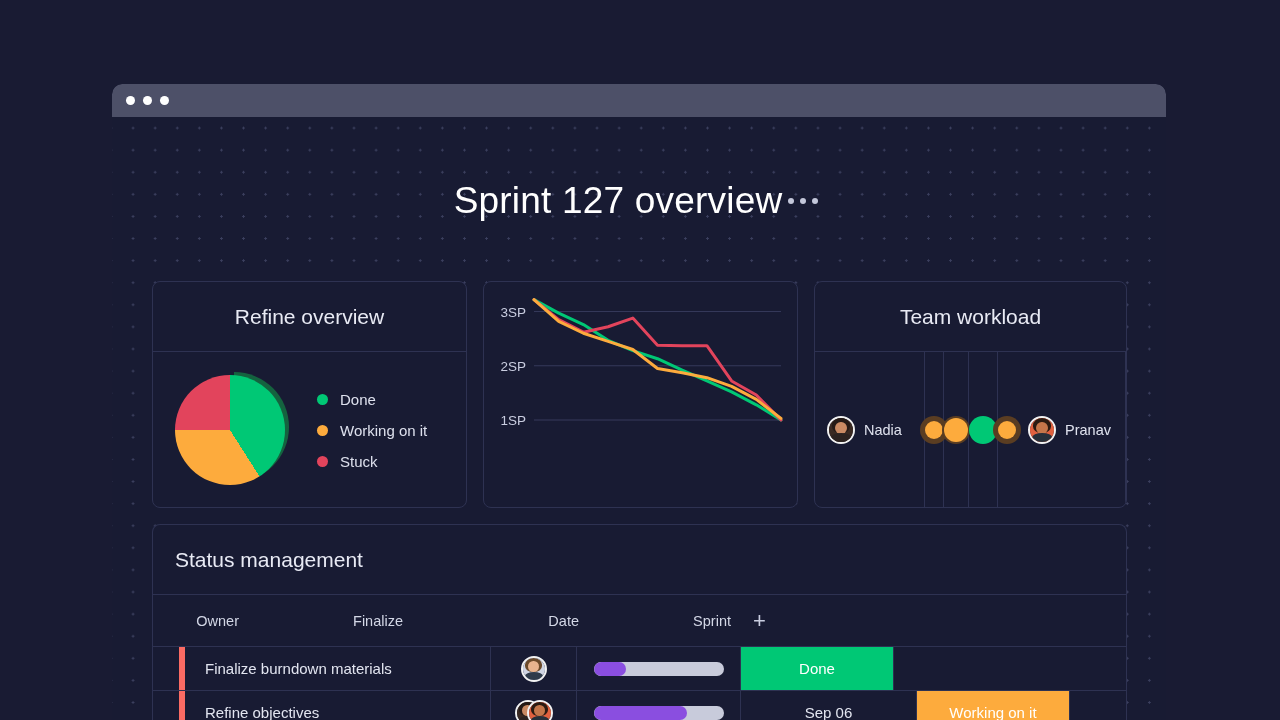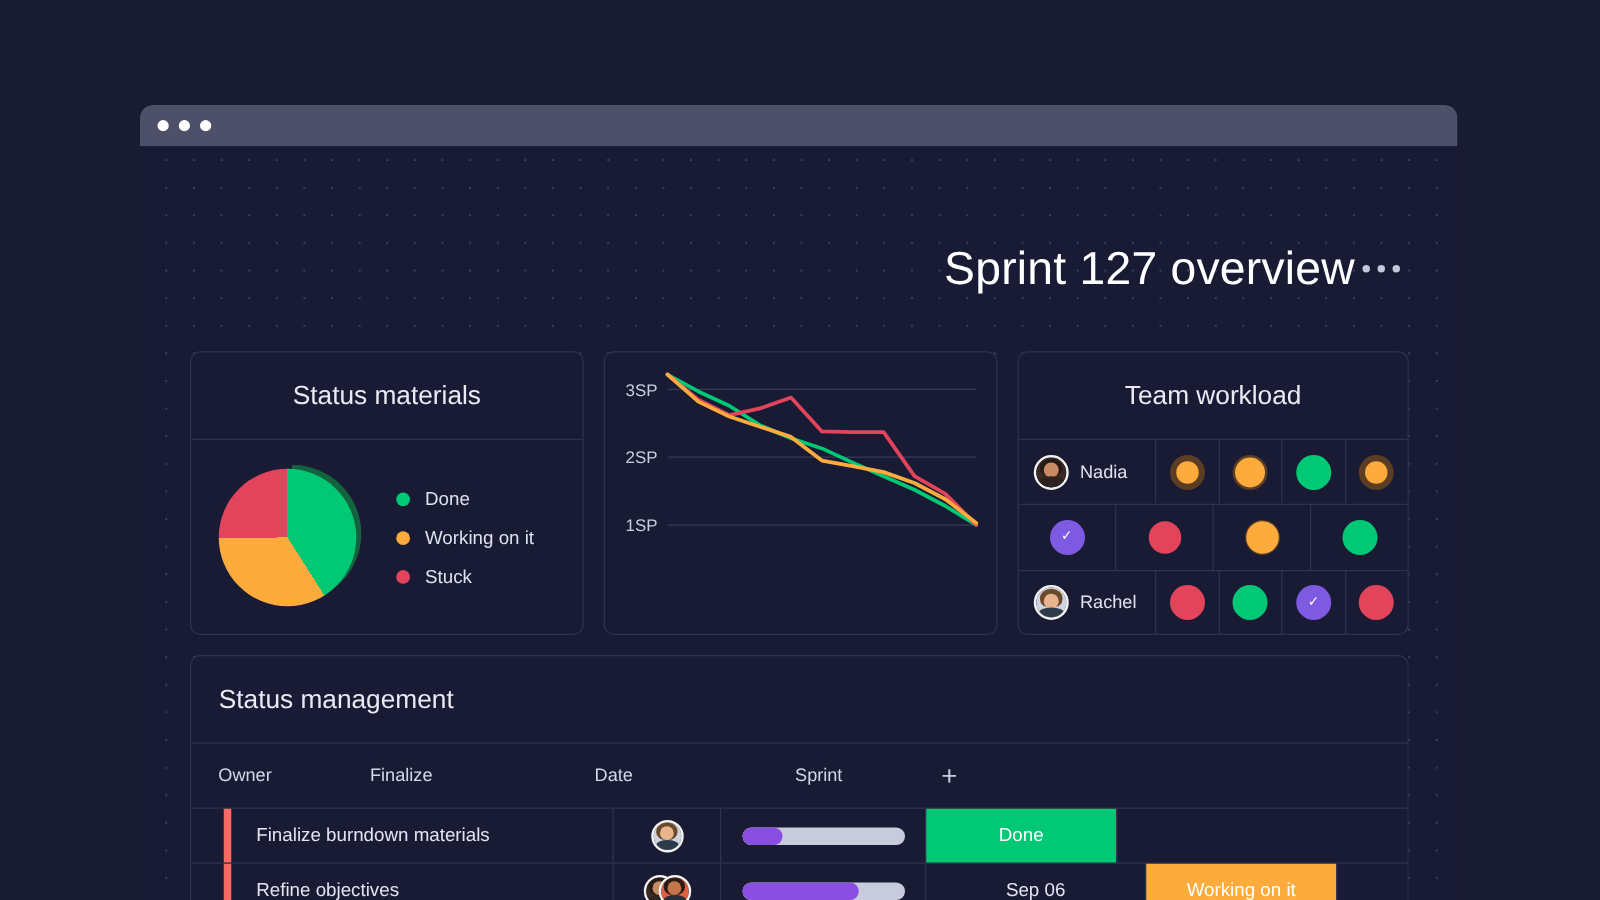--- a/index.html
+++ b/index.html
@@ -31,22 +31,22 @@
   #canvas {
     position:absolute; left:0; top:33px; width:1054px; height:603px;
     background-color:#181b33;
     background-image:radial-gradient(#3b3f5e 1.1px, transparent 1.2px);
     background-size:22.1px 22.1px;
     background-position:10px 0px;
   }
 
   
   #page-head {
-    position:absolute; left:40px; top:68px; width:974px; height:60px;
-    display:flex; align-items:center; justify-content:flex-end;
+    position:absolute; left:40px; top:54px; width:974px; height:60px;
+    display:flex; align-items:center; justify-content:center;
   }
   #page-title { font-size:37px; font-weight:400; color:#ffffff; letter-spacing:.2px; }
   #more-btn { display:flex; gap:6px; padding:8px 6px; cursor:pointer; }
   #more-btn i { width:6px; height:6px; border-radius:50%; background:#c3c7da; display:block; }
 
   
   .card {
     position:absolute;
     background:#181b33;
     border:1px solid #2e3252;
@@ -78,21 +78,21 @@
   }
   #legend { margin-left:32px; display:flex; flex-direction:column; gap:14px; }
   .legend-row { display:flex; align-items:center; gap:12px; font-size:15px; color:#dde0ed; }
   .legend-dot { width:11px; height:11px; border-radius:50%; flex:none; }
 
   
   #burn-body { position:relative; height:156px; }
   #burn-svg { position:absolute; left:0; top:0; }
 
   
-  #wl-grid { height:156px; display:flex; flex-direction:column; }
+  #wl-grid { height:156px; display:flex; flex-direction:row; }
   .wl-row { flex:1; display:flex; border-bottom:1px solid #2e3252; }
   .wl-row:last-child { border-bottom:none; }
   .wl-name {
     width:110px; display:flex; align-items:center; gap:9px; padding-left:12px;
     border-right:1px solid #2e3252; font-size:14.5px; color:#dfe2ee;
   }
   .wl-cell {
     flex:1; display:flex; align-items:center; justify-content:center;
     border-right:1px solid #2e3252;
   }
@@ -110,21 +110,21 @@
   .av .body { position:absolute; bottom:0; left:50%; transform:translateX(-50%);
               border-radius:50% 50% 0 0; }
 
   
   #tbl { width:100%; }
   .thead {
     display:flex; align-items:center; height:52px;
     border-bottom:1px solid #2e3252;
   }
   .th-group { width:338px; padding-left:26px; font-size:22px; color:#fb6b63; font-weight:500; }
-  .th { text-align:center; font-size:14.5px; color:#d3d7e6; }
+  .th { text-align:right; font-size:14.5px; color:#d3d7e6; }
   .th-owner { width:86px; }
   .th-time  { width:164px; }
   .th-date  { width:176px; }
   .th-status{ width:152px; }
   .th-plus  { width:57px; display:flex; justify-content:center; }
   .plus-icon { font-size:22px; color:#c9cde0; line-height:1; cursor:pointer; }
 
   .trow { display:flex; align-items:stretch; height:44px; border-bottom:1px solid #2e3252; }
   .td-bar { width:6px; background:#fb6b63; flex:none; margin-left:26px; }
   .td-name {
@@ -165,21 +165,21 @@
       <div id="page-head">
         <div id="page-title">Sprint 127 overview</div>
         <div id="more-btn">
           <i></i>
           <i></i>
           <i></i>
         </div>
       </div>
 
       <div class="card" id="card-status">
-        <div class="card-head">Status materials</div>
+        <div class="card-head">Refine overview</div>
         <div id="status-body">
           <div id="pie-wrap">
             <div id="pie-ring" style="background: conic-gradient(rgb(20, 99, 63) 0deg, rgb(20, 99, 63) 147.6deg, transparent 147.6deg, transparent 360deg);"></div>
             <div id="pie" style="background: conic-gradient(rgb(0, 200, 117) 0deg, rgb(0, 200, 117) 147.6deg, rgb(253, 171, 61) 147.6deg, rgb(253, 171, 61) 270deg, rgb(226, 68, 92) 270deg, rgb(226, 68, 92) 360deg);"></div>
           </div>
           <div id="legend">
             <div class="legend-row">
               <span class="legend-dot" style="background: rgb(0, 200, 117);"></span>
               <span>Done</span>
             </div>
@@ -231,20 +231,29 @@
                 <span class="dot" style="width: 24px; height: 24px; background: rgb(253, 171, 61); box-shadow: rgb(90, 61, 34) 0px 0px 0px 2px;"></span>
               </div>
               <div class="wl-cell">
                 <span class="dot" style="width: 28px; height: 28px; background: rgb(0, 200, 117);"></span>
               </div>
               <div class="wl-cell">
                 <span class="dot" style="width: 18px; height: 18px; background: rgb(253, 171, 61); box-shadow: rgb(90, 61, 34) 0px 0px 0px 5px;"></span>
               </div>
             </div>
             <div class="wl-row">
+              <div class="wl-name">
+                <span class="av" style="width: 28px; height: 28px;">
+                  <span class="hair" style="background:#e0613f"></span>
+     <span class="hair" style="background:#2b1b12;border-radius:50% 50% 44% 44%;left:12%;top:4%;width:76%;height:62%"></span>
+     <span class="face" style="background:#c4764a;left:26%;top:18%;width:48%;height:50%"></span>
+     <span class="body" style="background:#26303a;width:82%;height:36%"></span>
+                </span>
+                <span>Pranav</span>
+              </div>
               <div class="wl-cell">
                 <span class="dot" style="width: 28px; height: 28px; background: rgb(126, 90, 226);">
                   <span class="chk">✓</span>
                 </span>
               </div>
               <div class="wl-cell">
                 <span class="dot" style="width: 26px; height: 26px; background: rgb(226, 68, 92);"></span>
               </div>
               <div class="wl-cell">
                 <span class="dot" style="width: 26px; height: 26px; background: rgb(253, 171, 61); box-shadow: rgb(90, 61, 34) 0px 0px 0px 1px;"></span>

